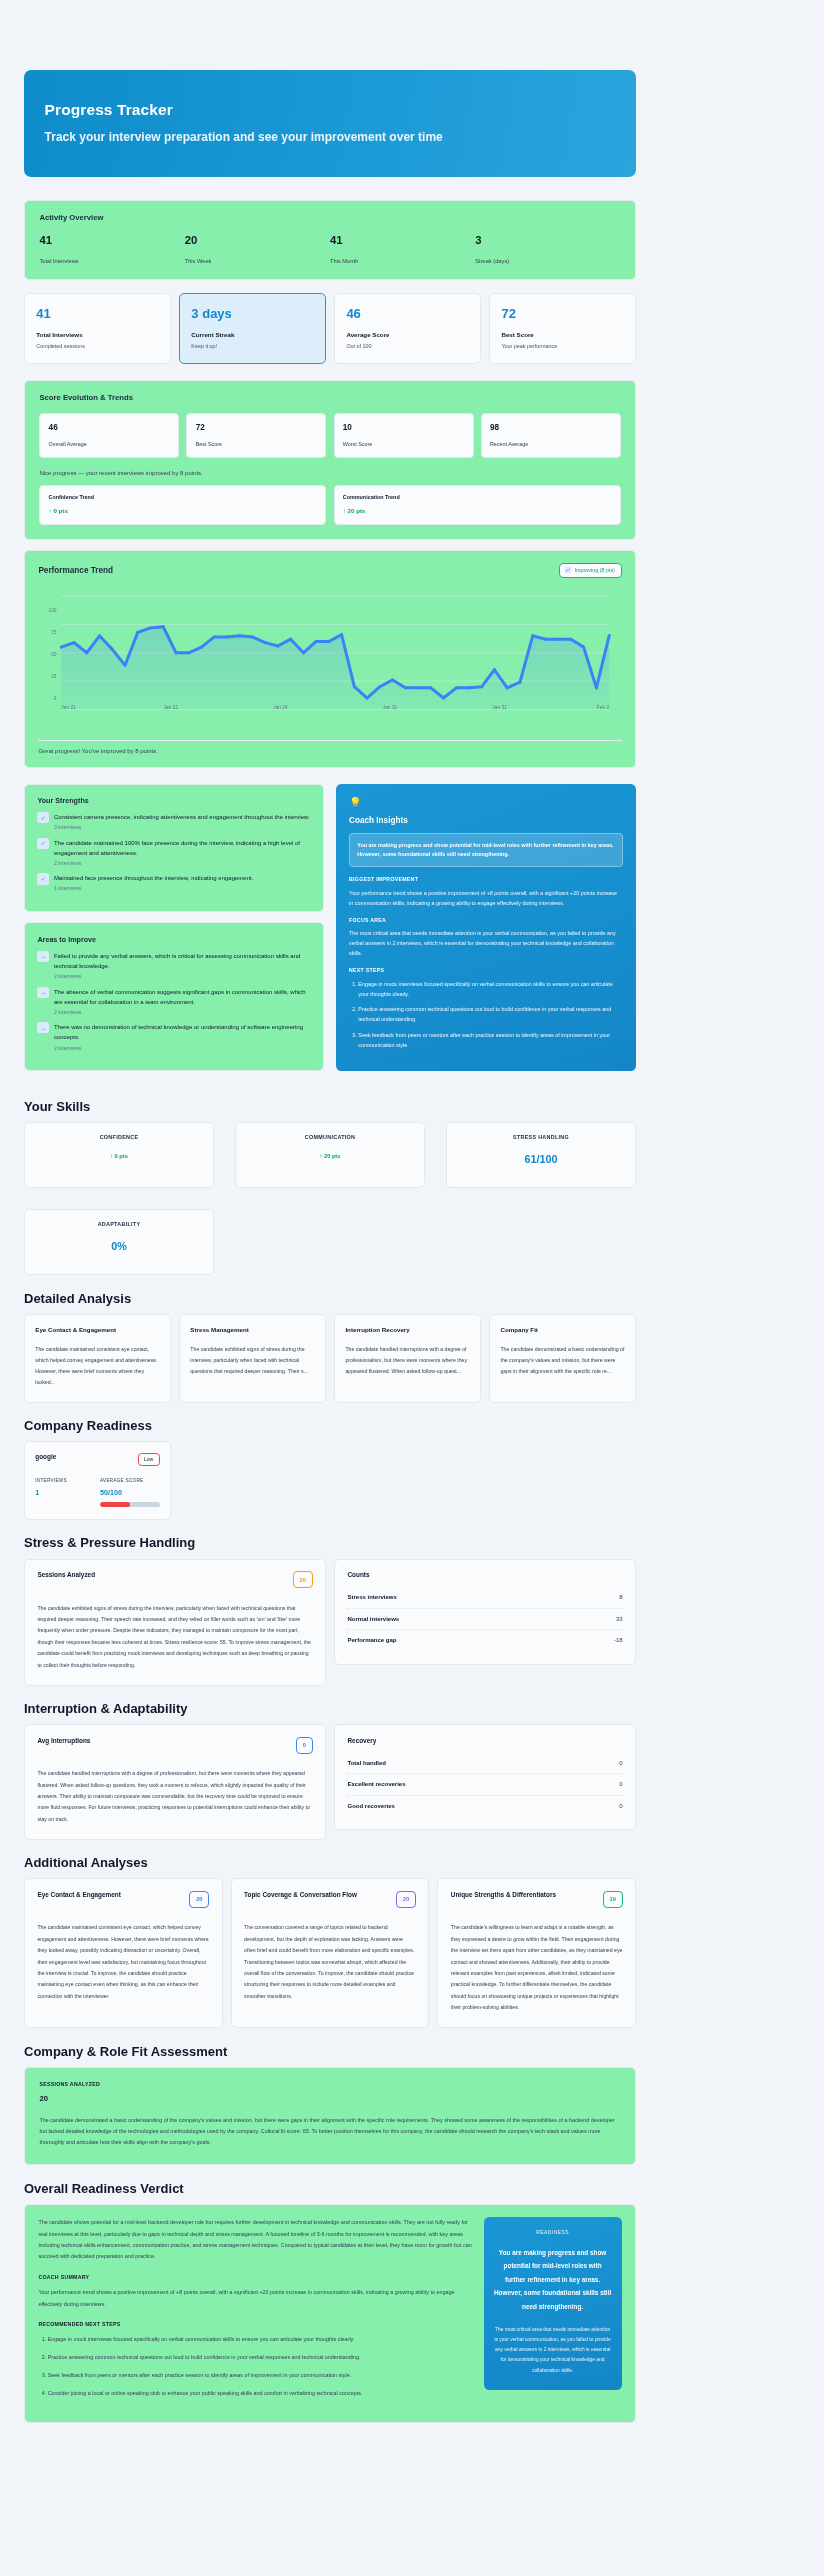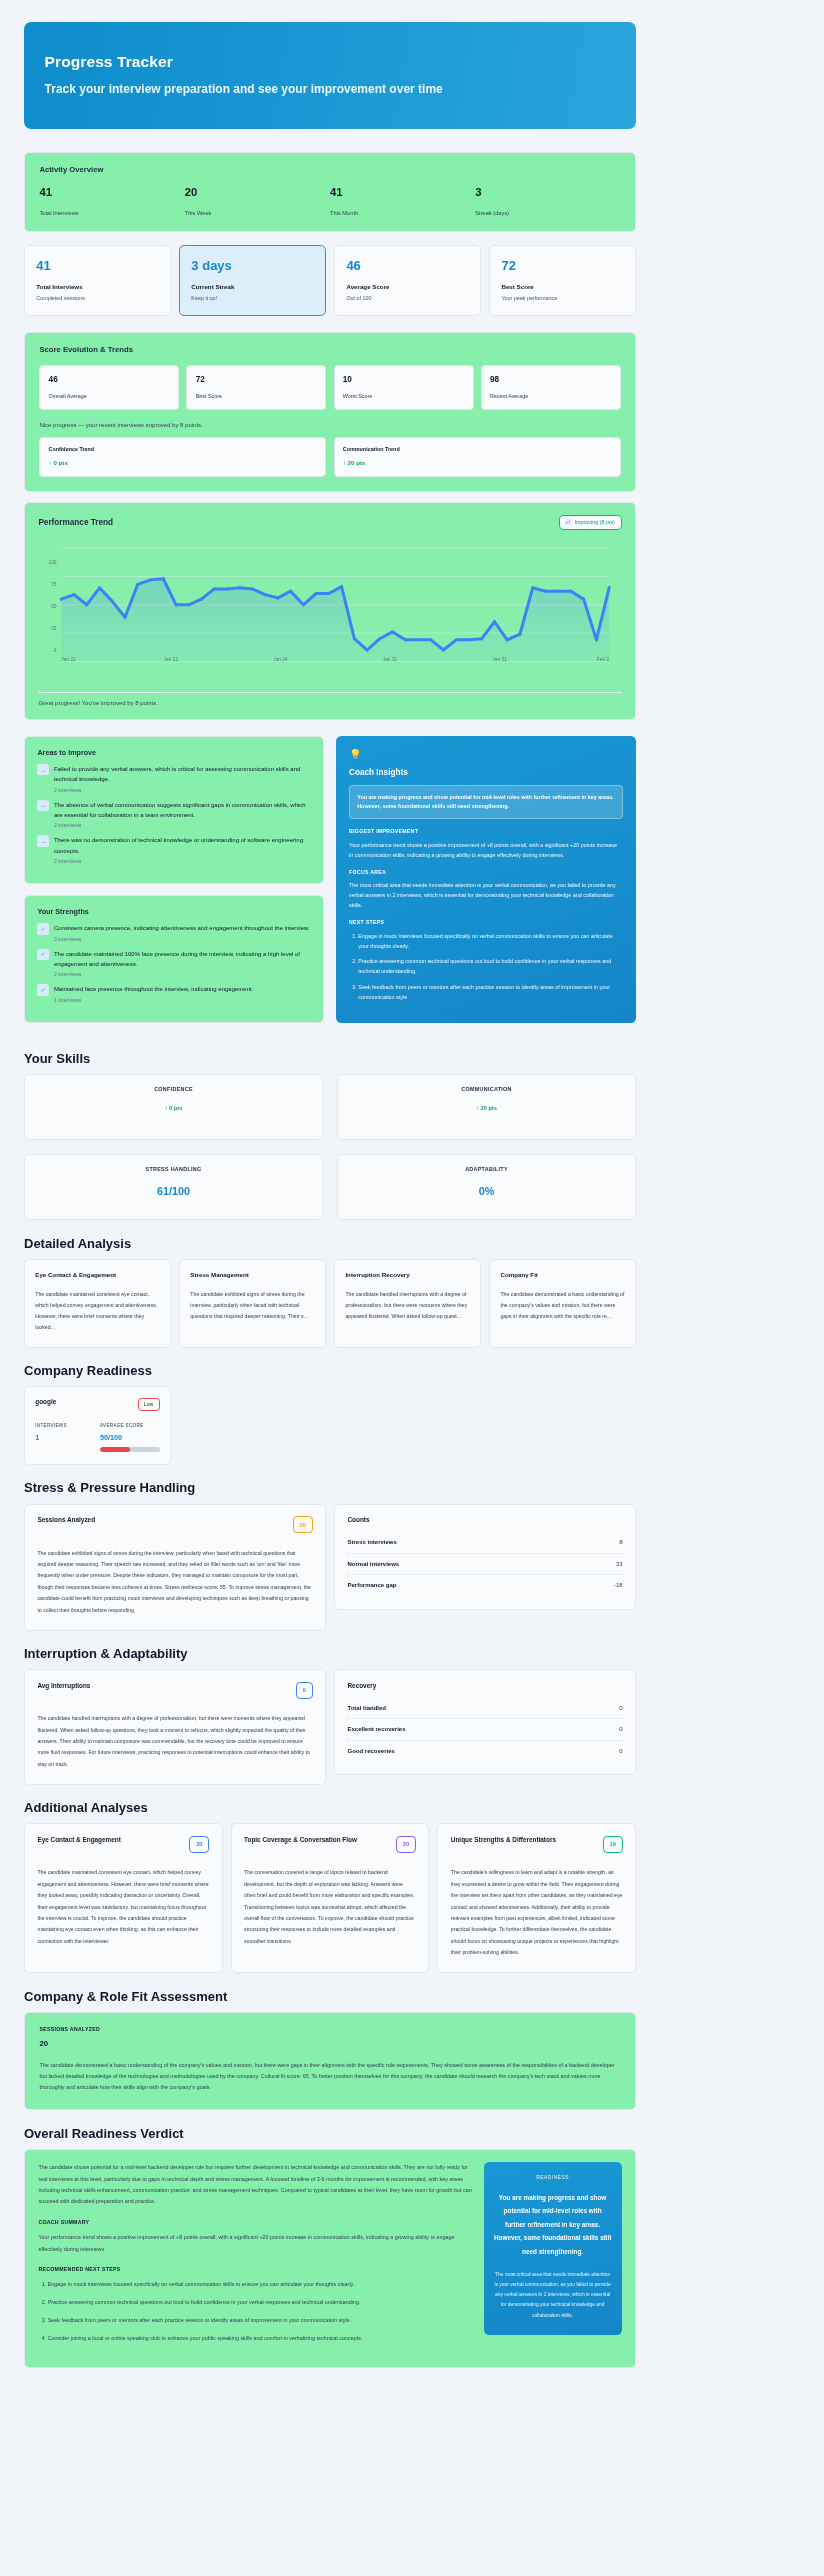--- a/index.html
+++ b/index.html
@@ -3,21 +3,21 @@
 <meta charset="utf-8">
 <style>
   * { box-sizing: border-box; margin: 0; padding: 0; }
   body {
     width: 825px;
     background: #f1f5f9;
     font-family: "Liberation Sans", sans-serif;
     color: #1e293b;
     -webkit-font-smoothing: antialiased;
   }
-  .page { width: 660px; padding: 21.6px 24px 20.6px 24px; }
+  .page { width: 660px; padding: 21.6px 24px 20.6px 24px; margin-top: 48px; }
 
   
   .hero {
     background: linear-gradient(100deg, #0e8ccb 0%, #1b9ad6 55%, #2ba4dc 100%);
     border-radius: 7.2px;
     padding: 24px 20.6px 25px 20.6px;
     color: #fff;
     margin-bottom: 23px;
     min-height: 107px;
     display: flex; flex-direction: column; justify-content: center;
@@ -102,21 +102,21 @@
     border-radius: 4.1px; padding: 6.2px 7.2px; font-size: 5.4px; font-weight: bold;
     line-height: 1.8; margin-bottom: 9.3px;
   }
   .coach-h { font-size: 5.2px; font-weight: bold; letter-spacing: 0.3px; margin-bottom: 5.2px; }
   .coach-p { font-size: 5.4px; line-height: 1.85; margin-bottom: 9.3px; color: #f2fafe; }
   .coach ol { margin: 0 0 0 9.3px; padding: 0; }
   .coach ol li { font-size: 5.4px; line-height: 1.85; margin-bottom: 5.7px; color: #f2fafe; }
 
   
   .skills-sec { margin-bottom: 15.5px; }
-  .skills-grid { display: grid; grid-template-columns: repeat(2, 1fr); gap: 14px; }
+  .skills-grid { display: grid; grid-template-columns: repeat(3, 1fr); gap: 21px; }
   .skill {
     background: #fafbfc; border: 0.5px solid #e2e8f0; border-radius: 5.2px;
     padding: 11.3px 8.2px 13.4px 8.2px; text-align: center; min-height: 66px;
   }
   .skill-lab { font-size: 5.4px; font-weight: bold; letter-spacing: 0.3px; color: #1e293b; margin-bottom: 12.4px; }
   .skill-delta { font-size: 5.7px; font-weight: bold; color: #0aa06e; }
   .skill-score { font-size: 10.8px; font-weight: bold; color: #1287cf; }
 
   
   .detail-sec { margin-bottom: 15.5px; }
@@ -376,20 +376,46 @@
           <text x="1147.6000000000001" y="260" text-anchor="middle" font-size="12" fill="#64748b" font-family="&quot;Liberation Sans&quot;, sans-serif">Jan 31</text>
           <text x="1420" y="260" text-anchor="end" font-size="12" fill="#64748b" font-family="&quot;Liberation Sans&quot;, sans-serif">Feb 2</text>
         </svg>
     </div>
     <div class="chart-foot">Great progress! You've improved by 8 points.</div>
   </div>
 
   <div class="two-col">
     <div class="col-left">
       <div class="card">
+        <h3>Your Strengths</h3>
+        <div id="strengths-list">
+            <div class="bullet">
+              <span class="bullet-icon">✓</span>
+              <div class="bullet-body">
+                <div class="bullet-text">Consistent camera presence, indicating attentiveness and engagement throughout the interview.</div>
+                <div class="bullet-meta">3 interviews</div>
+              </div>
+            </div>
+            <div class="bullet">
+              <span class="bullet-icon">✓</span>
+              <div class="bullet-body">
+                <div class="bullet-text">The candidate maintained 100% face presence during the interview, indicating a high level of engagement and attentiveness.</div>
+                <div class="bullet-meta">2 interviews</div>
+              </div>
+            </div>
+            <div class="bullet">
+              <span class="bullet-icon">✓</span>
+              <div class="bullet-body">
+                <div class="bullet-text">Maintained face presence throughout the interview, indicating engagement.</div>
+                <div class="bullet-meta">1 interviews</div>
+              </div>
+            </div>
+          </div>
+      </div>
+      <div class="card">
         <h3>Areas to Improve</h3>
         <div id="improve-list">
             <div class="bullet">
               <span class="bullet-icon">→</span>
               <div class="bullet-body">
                 <div class="bullet-text">Failed to provide any verbal answers, which is critical for assessing communication skills and technical knowledge.</div>
                 <div class="bullet-meta">2 interviews</div>
               </div>
             </div>
             <div class="bullet">
@@ -397,46 +423,20 @@
               <div class="bullet-body">
                 <div class="bullet-text">The absence of verbal communication suggests significant gaps in communication skills, which are essential for collaboration in a team environment.</div>
                 <div class="bullet-meta">2 interviews</div>
               </div>
             </div>
             <div class="bullet">
               <span class="bullet-icon">→</span>
               <div class="bullet-body">
                 <div class="bullet-text">There was no demonstration of technical knowledge or understanding of software engineering concepts.</div>
                 <div class="bullet-meta">2 interviews</div>
-              </div>
-            </div>
-          </div>
-      </div>
-      <div class="card">
-        <h3>Your Strengths</h3>
-        <div id="strengths-list">
-            <div class="bullet">
-              <span class="bullet-icon">✓</span>
-              <div class="bullet-body">
-                <div class="bullet-text">Consistent camera presence, indicating attentiveness and engagement throughout the interview.</div>
-                <div class="bullet-meta">3 interviews</div>
-              </div>
-            </div>
-            <div class="bullet">
-              <span class="bullet-icon">✓</span>
-              <div class="bullet-body">
-                <div class="bullet-text">The candidate maintained 100% face presence during the interview, indicating a high level of engagement and attentiveness.</div>
-                <div class="bullet-meta">2 interviews</div>
-              </div>
-            </div>
-            <div class="bullet">
-              <span class="bullet-icon">✓</span>
-              <div class="bullet-body">
-                <div class="bullet-text">Maintained face presence throughout the interview, indicating engagement.</div>
-                <div class="bullet-meta">1 interviews</div>
               </div>
             </div>
           </div>
       </div>
     </div>
 
     <div class="coach">
       <div class="coach-bulb">💡</div>
       <h3>Coach Insights</h3>
       <div class="coach-quote">You are making progress and show potential for mid-level roles with further refinement in key areas. However, some foundational skills still need strengthening.</div>

